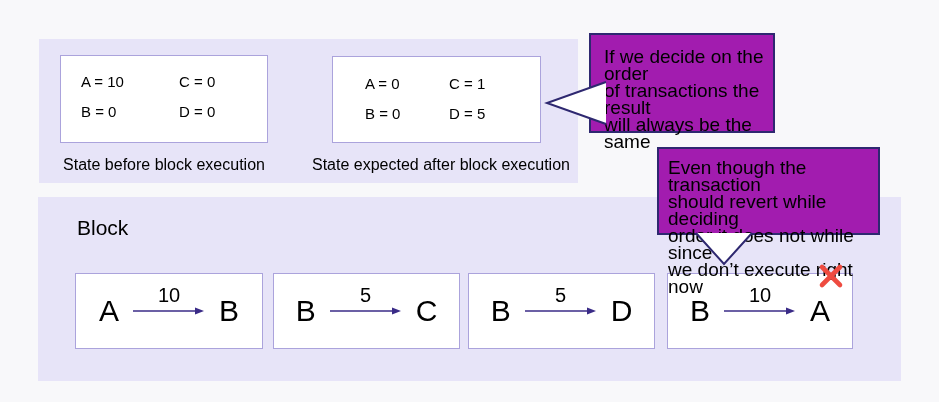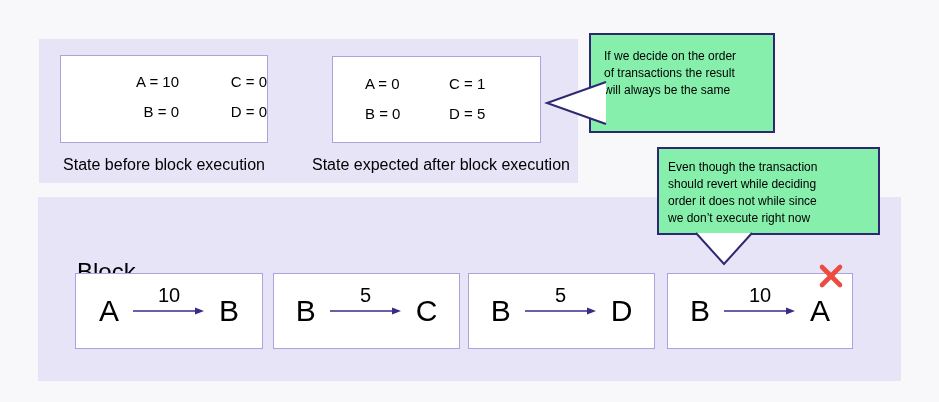--- a/index.html
+++ b/index.html
@@ -17,37 +17,37 @@
 
   .panel{position:absolute;background:var(--panel-bg);}
   .top-panel{left:39px;top:39px;width:539px;height:144px;}
   .block-panel{left:38px;top:197px;width:863px;height:184px;}
 
   .white-box{position:absolute;background:#ffffff;border:1px solid var(--box-border);box-sizing:border-box;}
   .state-box-1{left:60px;top:55px;width:208px;height:88px;}
   .state-box-2{left:332px;top:56px;width:209px;height:87px;}
 
   .state-grid{display:grid;row-gap:14px;font-size:15px;line-height:16px;}
-  .state-box-1 .state-grid{grid-template-columns:98px auto;padding:18px 0 0 20px;text-align:right;}
+  .state-box-1 .state-grid{grid-template-columns:98px auto;padding:18px 0 0 20px;}
   .state-box-2 .state-grid{grid-template-columns:84px auto;padding:19px 0 0 32px;}
 
   .caption{position:absolute;font-size:16px;text-align:center;white-space:nowrap;}
   .caption-1{left:40px;top:156px;width:248px;}
   .caption-2{left:312px;top:156px;width:250px;text-align:right;}
 
-  .callout{position:absolute;background:#86efac;border:2px solid var(--callout-border);box-sizing:border-box;font-size:12px;line-height:17px;z-index:3;}
+  .callout{position:absolute;background:#a21caf;border:2px solid var(--callout-border);box-sizing:border-box;font-size:19px;line-height:17px;z-index:3;}
   .callout-1{left:589px;top:33px;width:186px;height:100px;padding:13px 6px 0 13px;}
   .callout-2{left:657px;top:147px;width:223px;height:88px;padding:10px 4px 0 9px;}
 
   .tail{position:absolute;overflow:visible;z-index:4;}
   .tail-1{left:544px;top:78px;width:64px;height:50px;}
   .tail-2{left:690px;top:230px;width:68px;height:38px;}
   .tail polyline{fill:#ffffff;stroke:var(--callout-border);stroke-width:2;stroke-linejoin:miter;}
 
-  .block-title{position:absolute;left:77px;top:216px;font-size:24px;margin-top:42px;}
+  .block-title{position:absolute;left:77px;top:216px;font-size:21px;}
 
   .tx-box{display:flex;align-items:center;justify-content:center;gap:13px;z-index:2;}
   .tx-box-1{left:75px;top:273px;width:188px;height:76px;}
   .tx-box-2{left:273px;top:273px;width:187px;height:76px;}
   .tx-box-3{left:468px;top:273px;width:187px;height:76px;}
   .tx-box-4{left:667px;top:273px;width:186px;height:76px;}
   .tx-letter{font-size:30px;line-height:34px;}
   .tx-arrow{position:relative;width:74px;height:10px;}
   .tx-arrow svg{display:block;width:74px;height:10px;overflow:visible;}
   .tx-amount{position:absolute;left:0;right:0;top:-22px;text-align:center;font-size:20px;}

